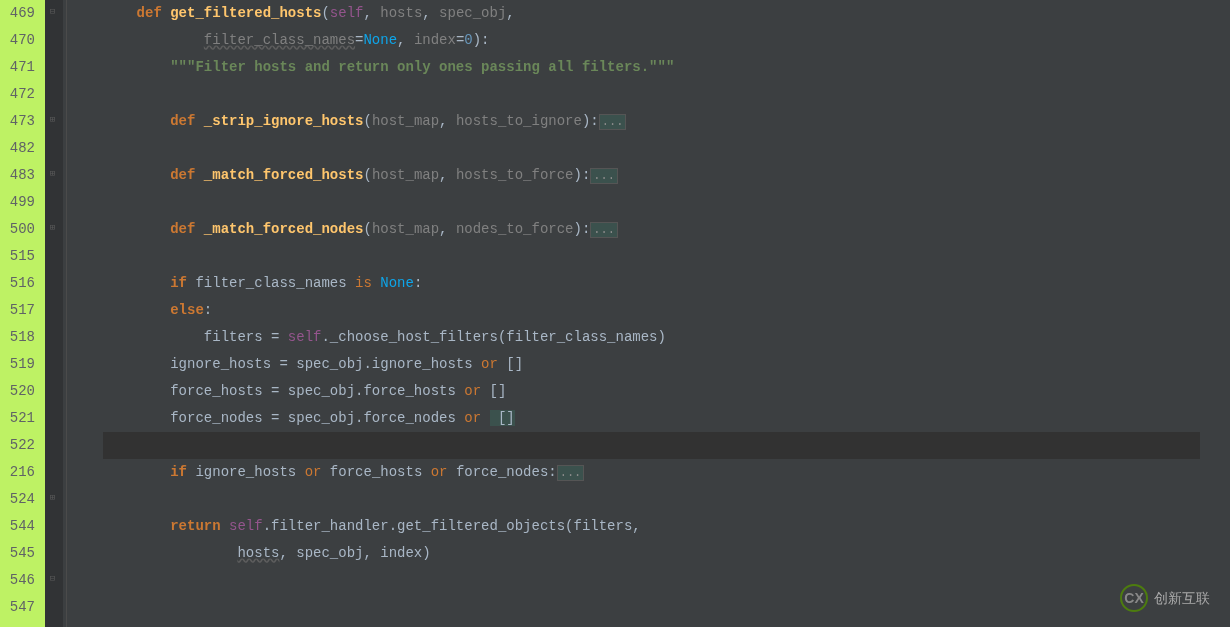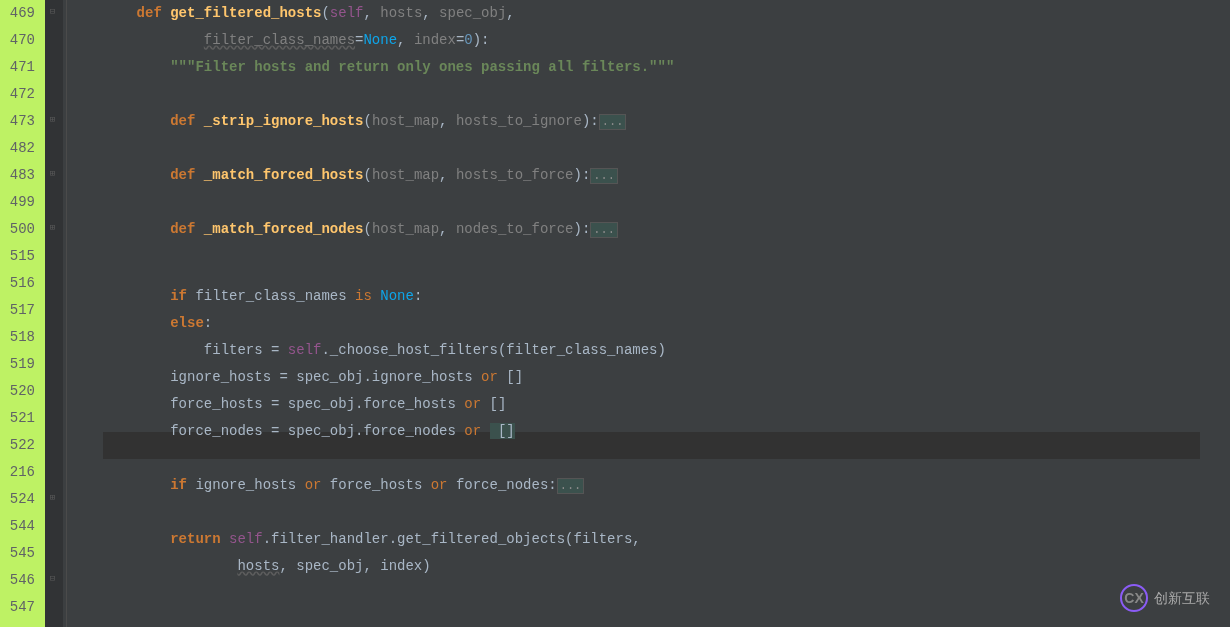--- a/index.html
+++ b/index.html
@@ -118,21 +118,21 @@
       display: flex;
       align-items: center;
       color: #aaa;
       font-family: sans-serif;
       font-size: 14px;
       z-index: 10;
     }
     .watermark-icon {
       width: 28px;
       height: 28px;
-      border: 2px solid #8b5cf6;
+      border: 2px solid #4d7c0f;
       border-radius: 50%;
       margin-right: 6px;
       display: flex;
       align-items: center;
       justify-content: center;
       font-weight: bold;
       font-size: 14px;
       color: #888;
     }
     .scrollbar-track {
@@ -203,21 +203,21 @@
     <div class="line"></div>
 
     <div class="line" style="position:relative;z-index:1;">        <span class="kw">def </span><span class="fn">_match_forced_hosts</span><span class="op">(</span><span class="param">host_map</span><span class="op">, </span><span class="param">hosts_to_force</span><span class="op">):</span><span class="fold-box">...</span></div>
 
     <div class="line"></div>
 
     <div class="line" style="position:relative;z-index:1;">        <span class="kw">def </span><span class="fn">_match_forced_nodes</span><span class="op">(</span><span class="param">host_map</span><span class="op">, </span><span class="param">nodes_to_force</span><span class="op">):</span><span class="fold-box">...</span></div>
 
     <div class="line"></div>
 
-    <div class="line" style="position:relative;z-index:1;margin-top:13px;">        <span class="kw">if </span><span class="id">filter_class_names </span><span class="kw-nb">is </span><span class="none">None</span><span class="op">:</span></div>
+    <div class="line" style="position:relative;z-index:1;">        <span class="kw">if </span><span class="id">filter_class_names </span><span class="kw-nb">is </span><span class="none">None</span><span class="op">:</span></div>
 
 
     <div class="line" style="position:relative;z-index:1;">        <span class="kw">else</span><span class="op">:</span></div>
 
     <div class="line" style="position:relative;z-index:1;">            <span class="id">filters = </span><span class="self">self</span><span class="id">._choose_host_filters(filter_class_names)</span></div>
 
     <div class="line" style="position:relative;z-index:1;">        <span class="id">ignore_hosts = spec_obj.ignore_hosts </span><span class="kw-nb">or</span><span class="id"> []</span></div>
 
     <div class="line" style="position:relative;z-index:1;">        <span class="id">force_hosts = spec_obj.force_hosts </span><span class="kw-nb">or</span><span class="id"> []</span></div>
 

